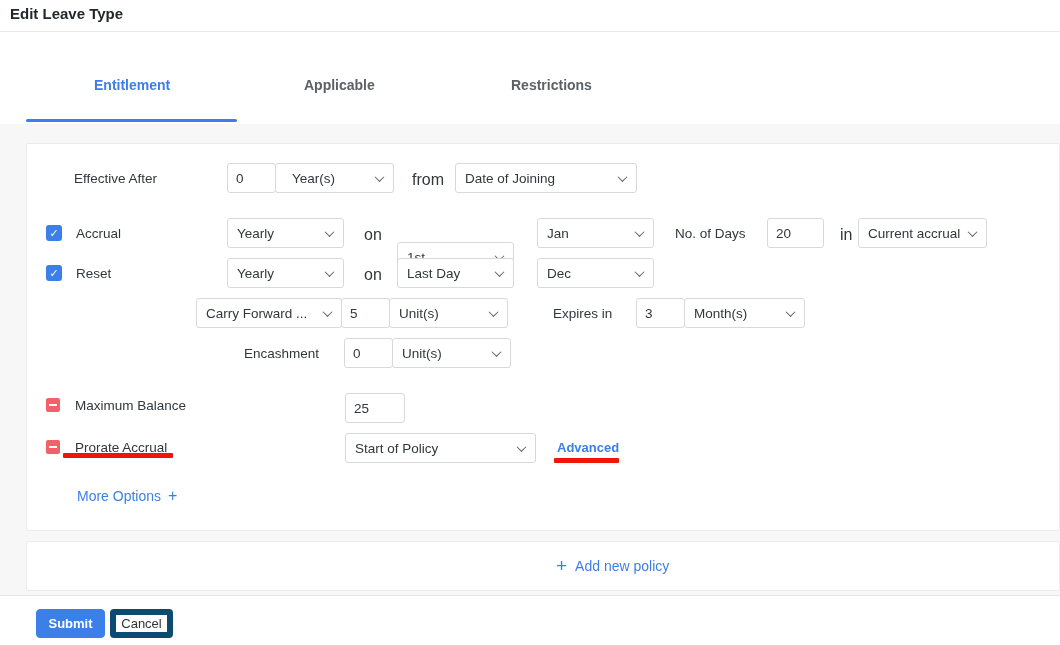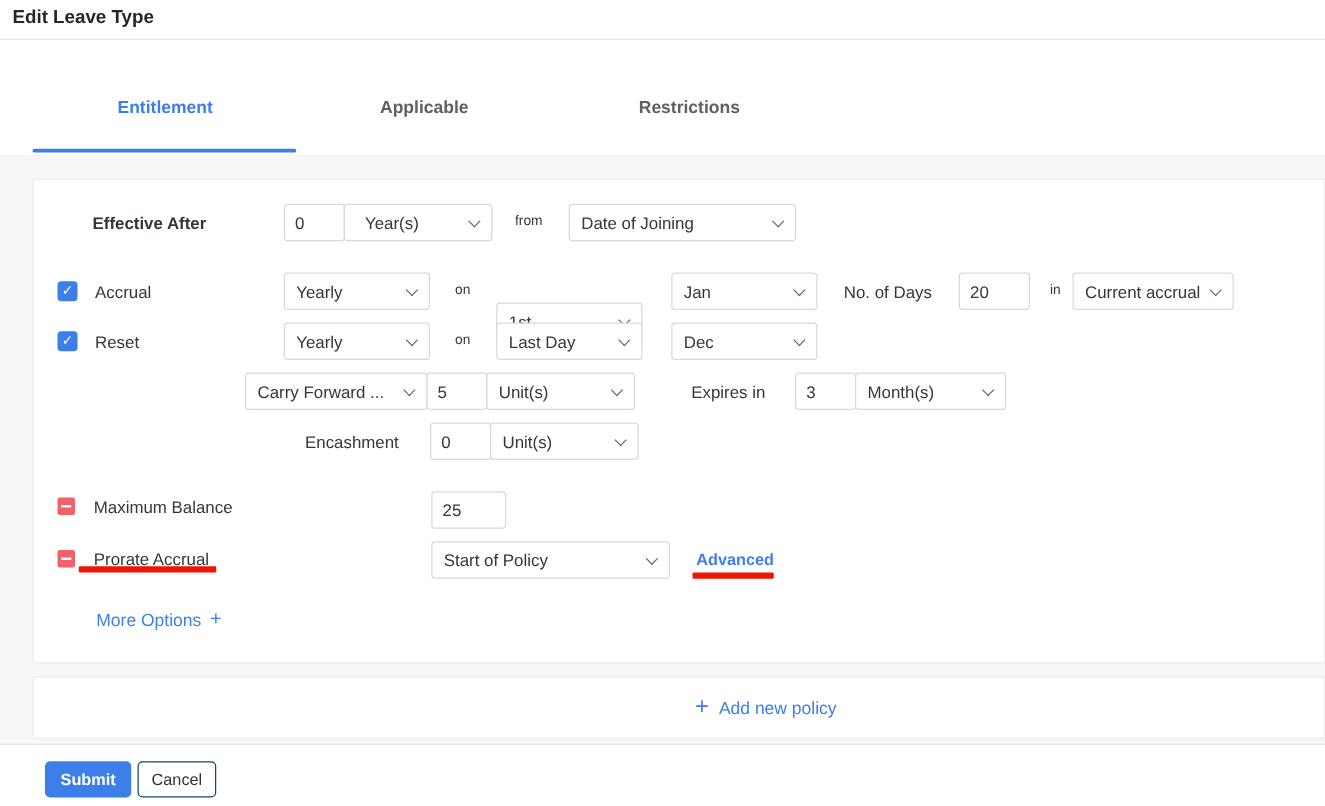--- a/index.html
+++ b/index.html
@@ -26,22 +26,22 @@
 
   
   .grey-bg{left:0;top:124px;width:1060px;height:472px;background:#f7f7f8;}
   .card{background:#fff;border:1px solid #ececec;border-radius:2px;}
   .card1{left:26px;top:143px;width:1034px;height:388px;}
   .card2{left:26px;top:541px;width:1034px;height:50px;}
   .bottom-divider{left:0;top:595px;width:1060px;height:1px;background:#e2e4e7;}
 
   
   .lbl{font-size:13.5px;color:var(--text);white-space:nowrap;}
-  .lbl.strong{font-weight:700;padding-left:28px;}
-  .word{font-size:11px;color:var(--text);text-align:center;}
+  .lbl.strong{font-weight:400;padding-left:28px;}
+  .word{font-size:16px;color:var(--text);text-align:center;}
   input.txt{height:30px;border:1px solid var(--border);border-radius:3px;padding:0 8px;
     font-size:13.5px;color:var(--text);font-family:inherit;background:#fff;outline:none;width:100%;}
   .select{height:30px;border:1px solid var(--border);border-radius:3px;background:#fff;
     display:flex;align-items:center;justify-content:space-between;padding:0 10px 0 9px;
     font-size:13.5px;color:var(--text);cursor:pointer;white-space:nowrap;overflow:hidden;}
   .chev{flex:0 0 auto;width:7px;height:7px;border-right:1.6px solid #606468;border-bottom:1.6px solid #606468;
     transform:rotate(45deg) translate(-1px,-1px);margin-left:6px;}
   .cb-blue{width:16px;height:16px;border-radius:3px;background:var(--accent);color:#fff;
     font-size:11px;line-height:16px;text-align:center;cursor:pointer;}
   .cb-red{width:14px;height:14px;border-radius:2px;background:var(--checkbox-red);
@@ -51,21 +51,21 @@
 
   .link{color:var(--accent);cursor:pointer;}
   .more-options{left:77px;top:487px;font-size:14px;display:flex;align-items:center;}
   .more-options .plus{font-size:16px;margin-left:7px;font-weight:400;}
   .add-policy{left:556px;top:557px;font-size:14px;display:flex;align-items:center;}
   .add-policy .plus{font-size:19px;font-weight:400;margin-right:8px;line-height:18px;}
 
   .btn{height:29px;border-radius:4px;font-size:13px;font-family:inherit;cursor:pointer;}
   .btn-submit{left:36px;top:609px;width:69px;background:var(--accent);border:1px solid var(--accent);
     color:#fff;font-weight:600;}
-  .btn-cancel{left:110px;top:609px;width:63px;background:#fff;border:1px solid #0c4a6e;color:#2f3338;}
+  .btn-cancel{left:110px;top:609px;width:63px;background:#fff;border:6px solid #0c4a6e;color:#2f3338;}
 </style>
 </head>
 <body>
 
 <div id="screen">
 
   <div class="abs page-title">Edit Leave Type</div>
   <div class="abs title-divider"></div>
 
   <div class="abs tab active" style="left:94px;">Entitlement</div>

